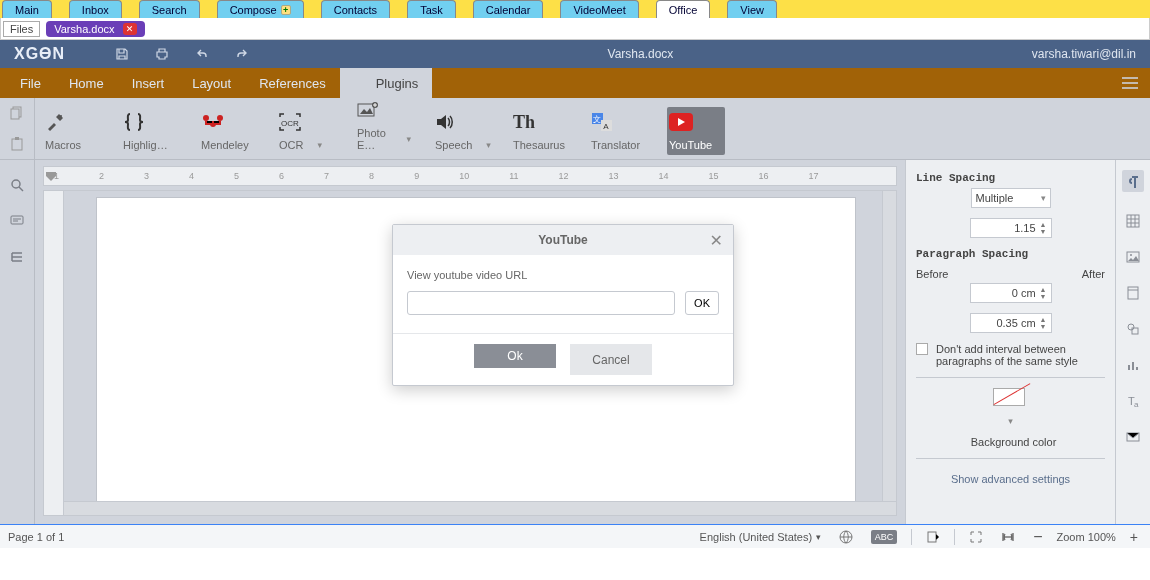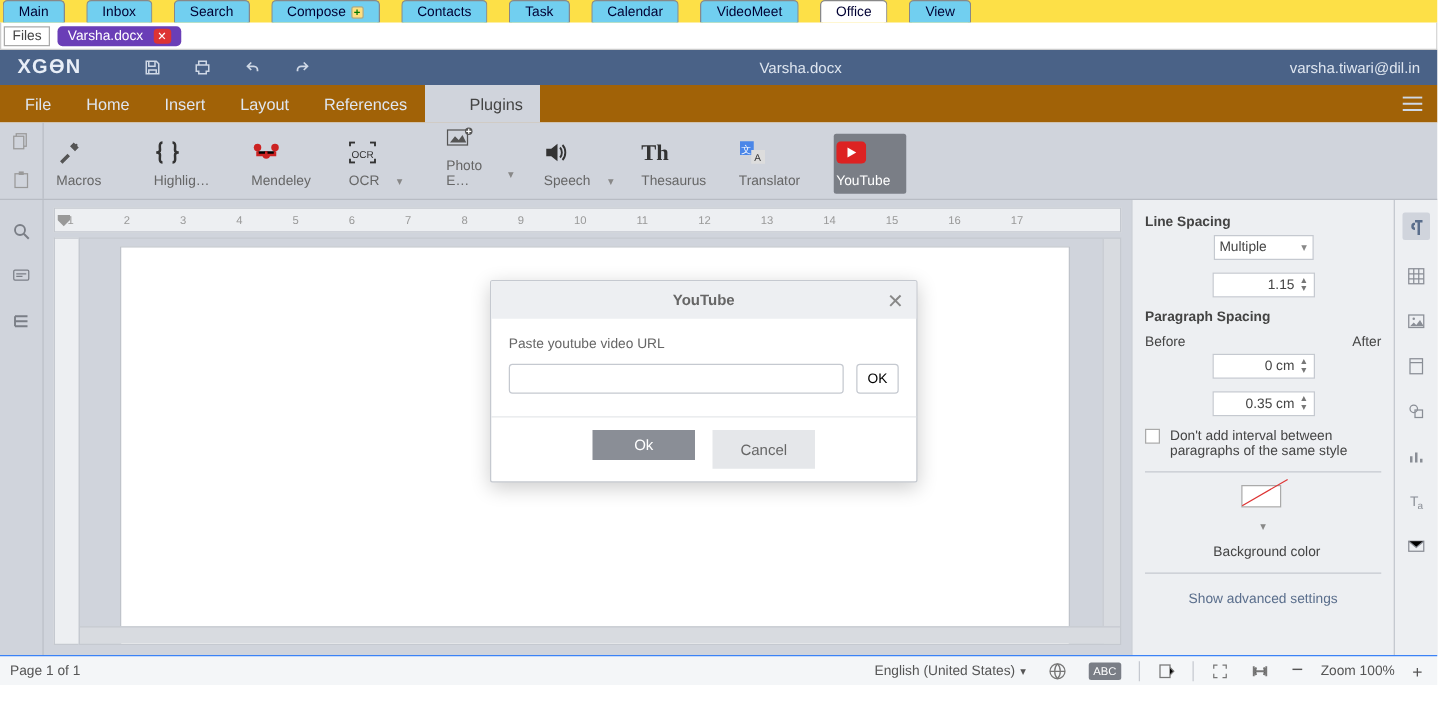--- a/index.html
+++ b/index.html
@@ -47,21 +47,21 @@
   .h-ruler { height:20px; background:#edeff2; border:1px solid #c5c9d0; margin:6px 8px 0 8px; position:relative; font-size:9px; color:#999; display:flex; align-items:center; overflow:hidden; padding-left:10px;}
   .h-ruler span { margin-right:40px; }
   .canvas-row { flex:1; display:flex; margin:4px 8px 8px 8px; }
   .v-ruler { width:20px; background:#edeff2; border:1px solid #c5c9d0; border-right:none;}
   .page-viewport { flex:1; background:#d0d4dc; border:1px solid #c5c9d0; position:relative; overflow:hidden;}
   .page { position:absolute; left:32px; top:6px; width:760px; height:500px; background:#fff; border:1px solid #bfc3ca;}
   .scroll-h { position:absolute; bottom:0; left:0; right:0; height:14px; background:#d8dbe0; border-top:1px solid #c5c9d0;}
   .scroll-v { position:absolute; top:0; bottom:0; right:0; width:14px; background:#d8dbe0; border-left:1px solid #c5c9d0;}
 
   .side-panel { width:210px; background:#edeff2; border-left:1px solid #c5c9d0; padding:8px 10px; font-size:11px; color:#444;}
-  .side-panel .sec-title { font-weight:bold; margin-top:4px; margin-bottom:4px;}
+  .side-panel .sec-title { font-weight:bold; margin-top:4px; margin-bottom:4px;font-family:Liberation Mono, monospace;}
   .sp-row { display:flex; gap:10px; align-items:center;flex-direction:column;}
   .sp-select, .sp-num { border:1px solid #c5c9d0; background:#fff; height:20px; font-size:11px; padding:0 4px; display:flex; align-items:center; justify-content:space-between; }
   .sp-select { width:80px;}
   .sp-num { width:82px; text-align:right; justify-content:flex-end; gap:4px; }
   .sp-num .steppers { display:flex; flex-direction:column; font-size:7px; line-height:7px; color:#777;}
   .sp-label-row { display:flex; justify-content:space-between; margin-top:8px; font-size:11px;}
   .sp-check { margin-top:10px; display:flex; gap:8px;}
   .sp-check .box { width:12px; height:12px; border:1px solid #aaa; background:#fff;}
   .divider { border-top:1px solid #c5c9d0; margin:10px 0;}
   .bg-swatch { width:32px; height:18px; border:1px solid #aaa; background:#fff; position:relative; margin-right:4px;}
@@ -472,21 +472,21 @@
   <span>Zoom 100%</span>
   <span class="sb-btn" style="font-size:14px;">+</span>
 </div>
 
 <div class="modal-backdrop">
   <div class="modal-head">
     <span>YouTube</span>
     <span class="x">✕</span>
   </div>
   <div class="modal-body">
-    <div class="row1">Paste youtube video URL</div>
+    <div class="row1">View youtube video URL</div>
     <div class="row2">
       <input type="text" style="">
       <button class="mini-ok">OK</button>
     </div>
   </div>
   <div class="modal-foot">
     <button class="btn-primary">Ok</button>
     <button class="btn-secondary">Cancel</button>
   </div>
 </div>

